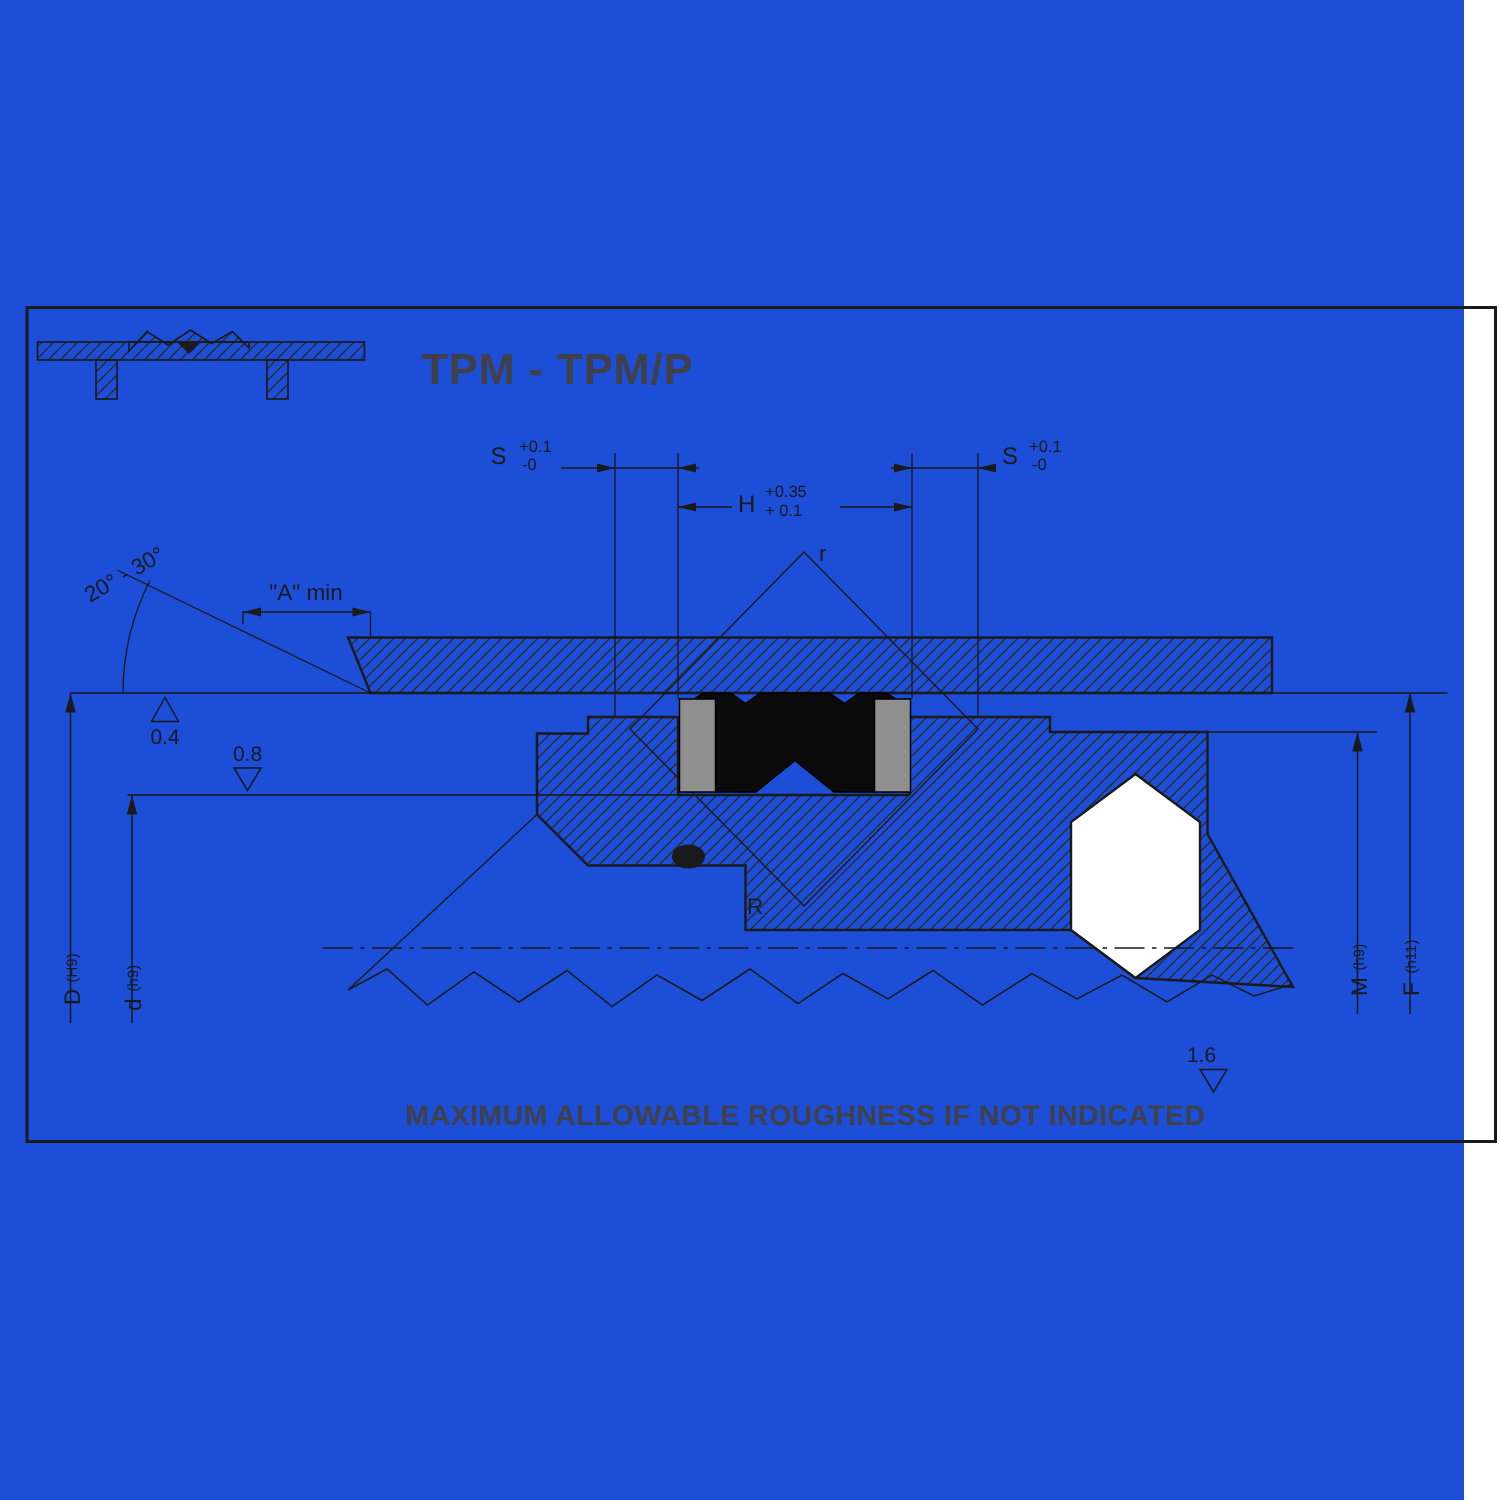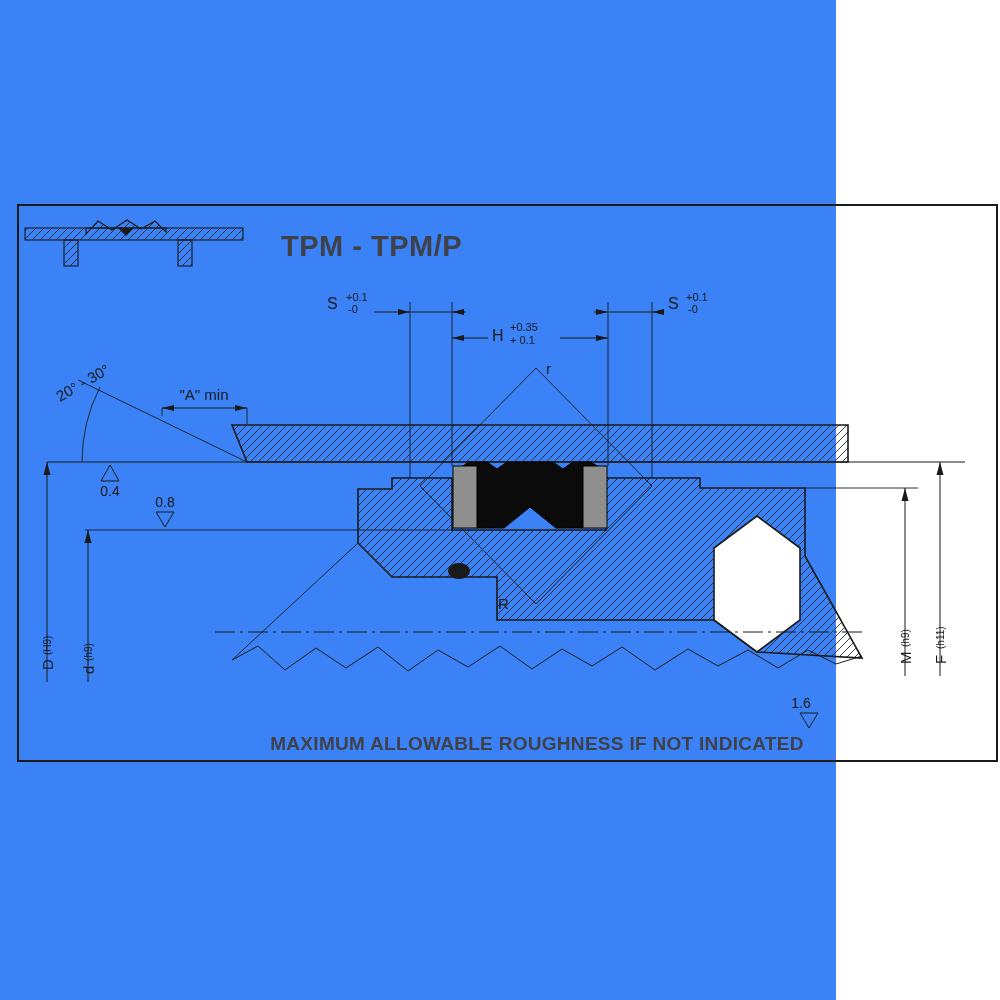--- a/index.html
+++ b/index.html
@@ -1,16 +1,16 @@
 <!DOCTYPE html>
 <html style="--line: #1a1a1a; --title: #3f4048; --seal_black: #0b0b0b; --backup_gray: #8f8f8f;"><head>
 <meta charset="utf-8">
 <style>
   html,body{margin:0;padding:0;background:#fff;width:1000px;height:1000px;overflow:hidden}
-  .stage{position:relative;width:836px;height:1000px;background:#3b82f6}
+  .stage{position:relative;width:976px;height:1000px;background:#1d4ed8}
   svg{display:block}
   text{font-family:"Liberation Sans",sans-serif;fill:var(--line,#1a1a1a)}
   .t-title{font-size:29px;font-weight:bold;fill:var(--title,#3f4048);letter-spacing:.5px}
   .t-footer{font-size:19px;font-weight:bold;fill:var(--title,#33343a);letter-spacing:.3px}
   .t-dim{font-size:16px}
   .t-dim15{font-size:15px}
   .t-tol{font-size:11px}
   .t-suf{font-size:10px}
   .t-rough{font-size:14px}
   .ln{stroke:var(--line,#1a1a1a);fill:none;stroke-width:1}

